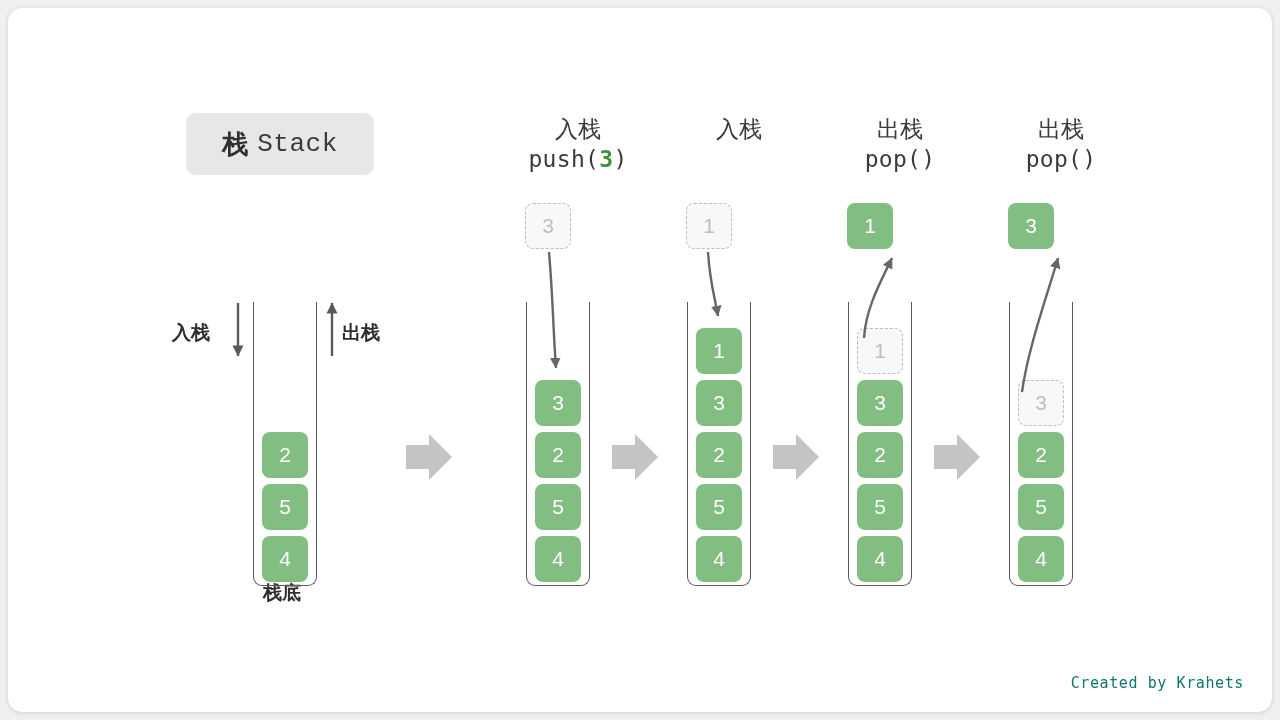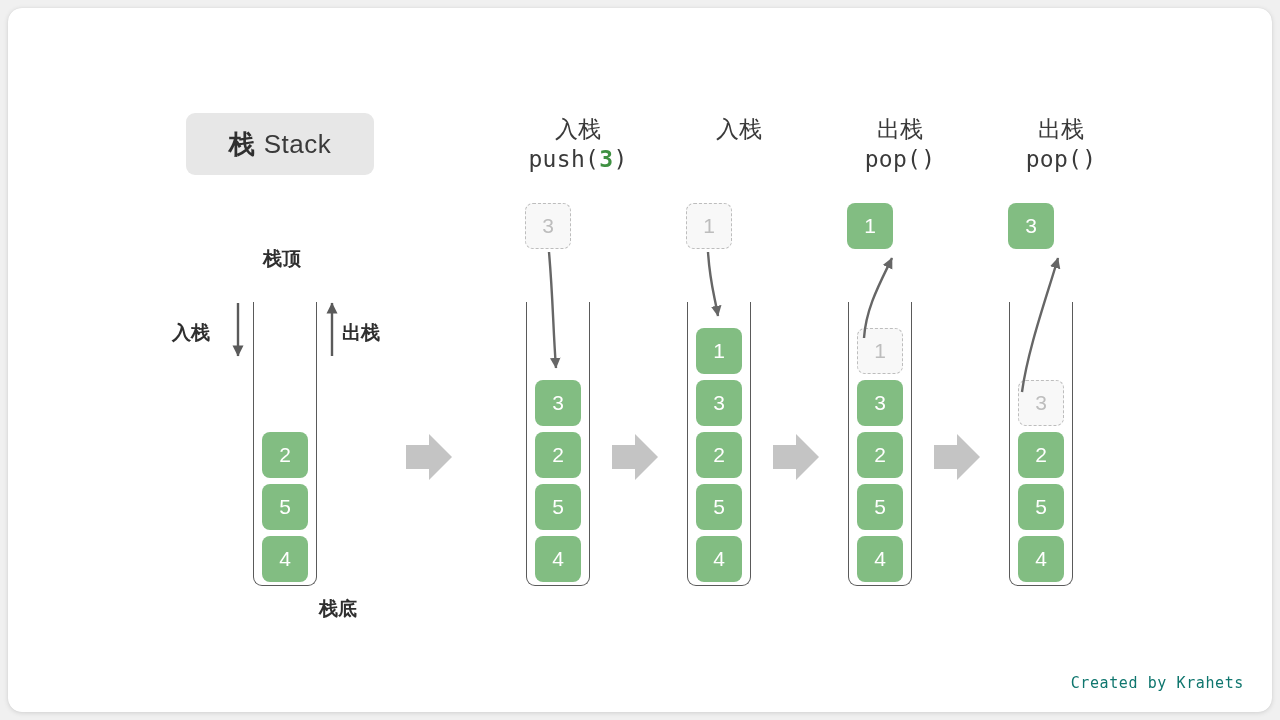--- a/index.html
+++ b/index.html
@@ -39,21 +39,21 @@
     justify-content: center;
     gap: 9px;
     box-sizing: border-box;
   }
   #title-chip .zh {
     font-size: 26px;
     font-weight: bold;
     color: #2f2f2f;
   }
   #title-chip .en {
-    font-family: Liberation Sans, sans-serif;
+    font-family: Liberation Mono, monospace;
     font-size: 26px;
     color: #3a3a3a;
     letter-spacing: 0.5px;
   }
 
   
   .col-head {
     position: absolute;
     width: 150px;
     text-align: center;
@@ -172,22 +172,21 @@
   <div class="col-head" style="left:817px; top:106px;">
     <span class="l1">出栈</span>
     <span class="l2"><span>pop(</span><b></b><span>)</span></span>
   </div>
 
   <div class="col-head" style="left:978px; top:106px;">
     <span class="l1">出栈</span>
     <span class="l2"><span>pop(</span><b></b><span>)</span></span>
   </div>
 
-  <div class="cap-label" style="left:199px; top:238px;">栈顶</div>
-  <div class="cap-label" style="left:199px; top:588px;text-align:right;">栈底</div>
+  <div class="cap-label" style="left:199px; top:572px;">栈底</div>
   <div class="side-label" style="left:164px; top:312px;">入栈</div>
   <div class="side-label" style="left:334px; top:312px;">出栈</div>
 
   <div class="stack-frame" style="left:245px; top:294px;"></div>
   <div class="cell filled" style="left:254px; top:424px;">2</div>
   <div class="cell filled" style="left:254px; top:476px;">5</div>
   <div class="cell filled" style="left:254px; top:528px;">4</div>
 
   <div class="cell ghost" style="left:517px; top:195px;">3</div>
   <div class="stack-frame" style="left:518px; top:294px;"></div>

